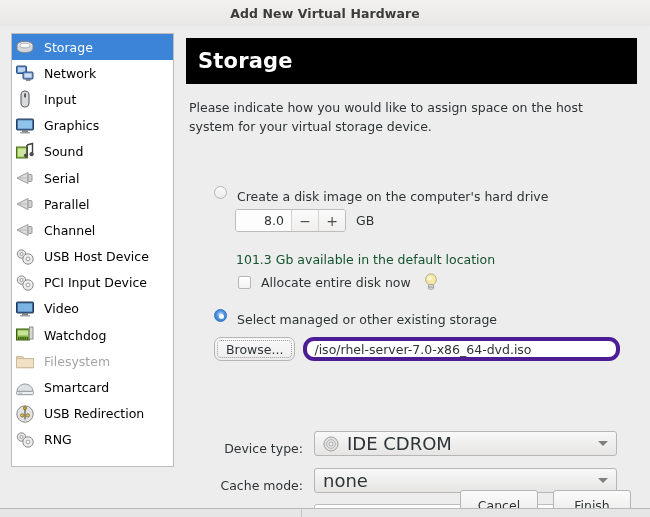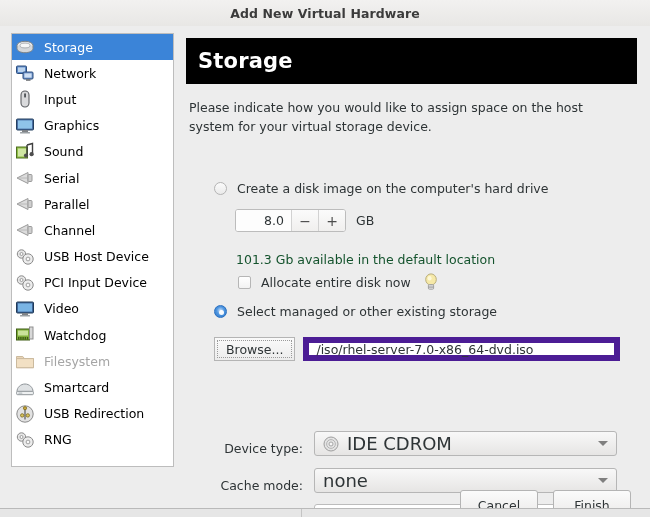--- a/index.html
+++ b/index.html
@@ -70,21 +70,21 @@
     flex:0 0 13px; position:relative;
   }
   .radio.on{
     border:1px solid #2a6fc0;
     background:radial-gradient(circle at 50% 42%,#cfe2f8 0%,#4d95e0 45%,#2f78c8 100%);
   }
   .radio.on::after{
     content:""; position:absolute; left:3.5px; top:3.5px;
     width:5px; height:5px; border-radius:50%; background:#ffffff; opacity:.95;
   }
-  .radio-label{ margin-left:10px; font-size:12.5px; }
+  .radio-label{ margin-left:10px; font-size:12.5px;margin-top:8px; }
 
   
   .spin-wrap{ position:absolute; left:235px; top:183px; display:flex; align-items:center;justify-content:flex-end; }
   .spin{
     display:flex; align-items:stretch; height:23px;
     border:1px solid #bcbcbc; border-radius:3px; overflow:hidden;
     background:#ffffff;
   }
   .spin-val{
     width:55px; display:flex; align-items:center; justify-content:flex-end;
@@ -110,29 +110,29 @@
     border:1px solid #b6b6b6; border-radius:2px;
     background:linear-gradient(to bottom,#ffffff,#f2f2f2);
   }
   .cb-label{ margin-left:10px; font-size:12.5px; }
   .bulb{ margin-left:13px; width:14px; height:18px; position:relative; }
 
   
   .browse-row{ position:absolute; left:214px; top:311px; display:flex; align-items:center; }
   .btn-browse{
     height:24px; padding:4px 11px;
-    border:1px solid #b4b4b4; border-radius:0;
+    border:1px solid #b4b4b4; border-radius:7px;
     background:linear-gradient(to bottom,#fafafa,#ececec);
     font-size:12.5px; color:#2e3436;
     display:flex; align-items:center; cursor:pointer;
     outline:1px dotted #9a9a9a; outline-offset:-4px;
   }
   .path-field{
     margin-left:8px; width:317px; height:24px;
-    border:6px solid #4c1d95; border-radius:0;
+    border:4px solid #4c1d95; border-radius:11px;
     background:#ffffff; display:flex; align-items:center;
     padding-left:7px; font-size:12.5px; color:#2e3436;
   }
 
   
   .drow{ position:absolute; display:flex; align-items:flex-end; }
   .dlabel{ width:110px; text-align:right; font-size:12.5px; padding-right:11px;}
   .combo{
     width:303px; height:25px;
     border:1px solid #b6b6b6; border-radius:3px;

